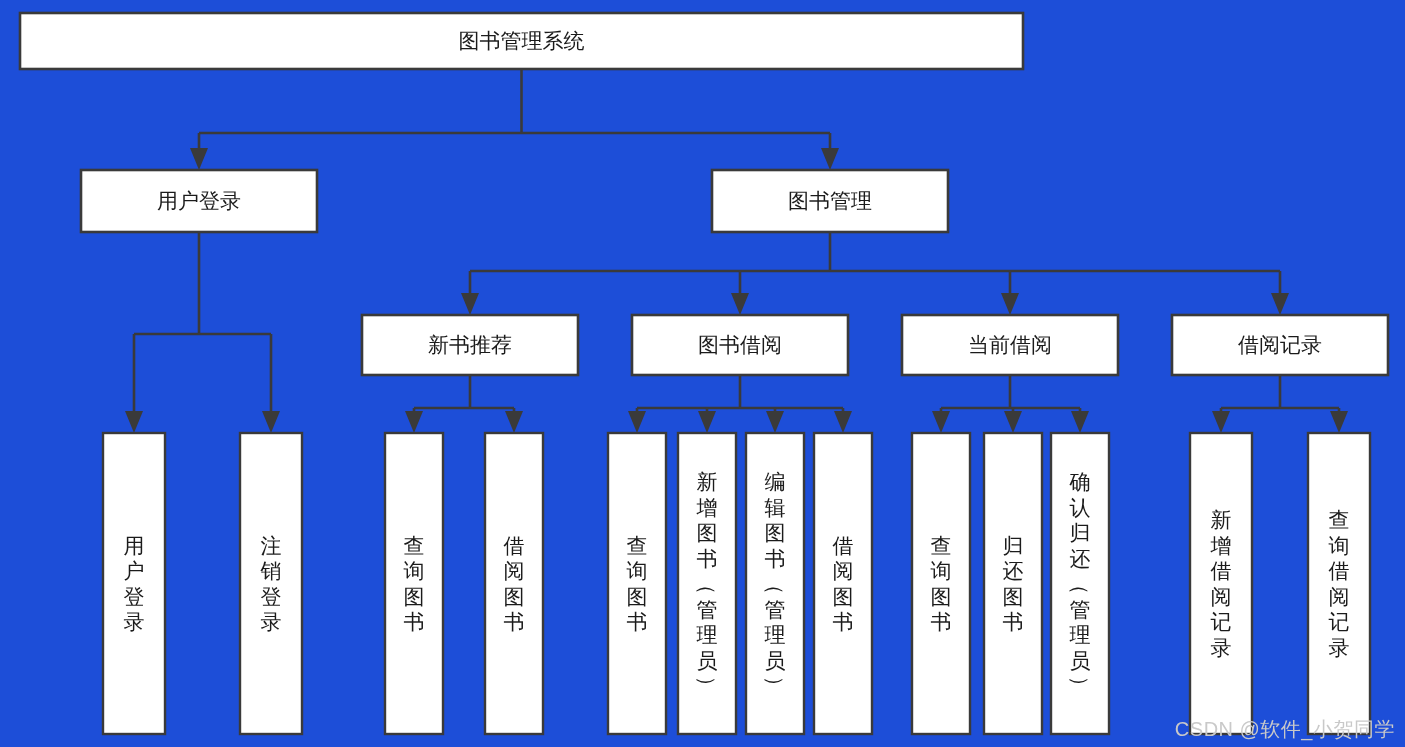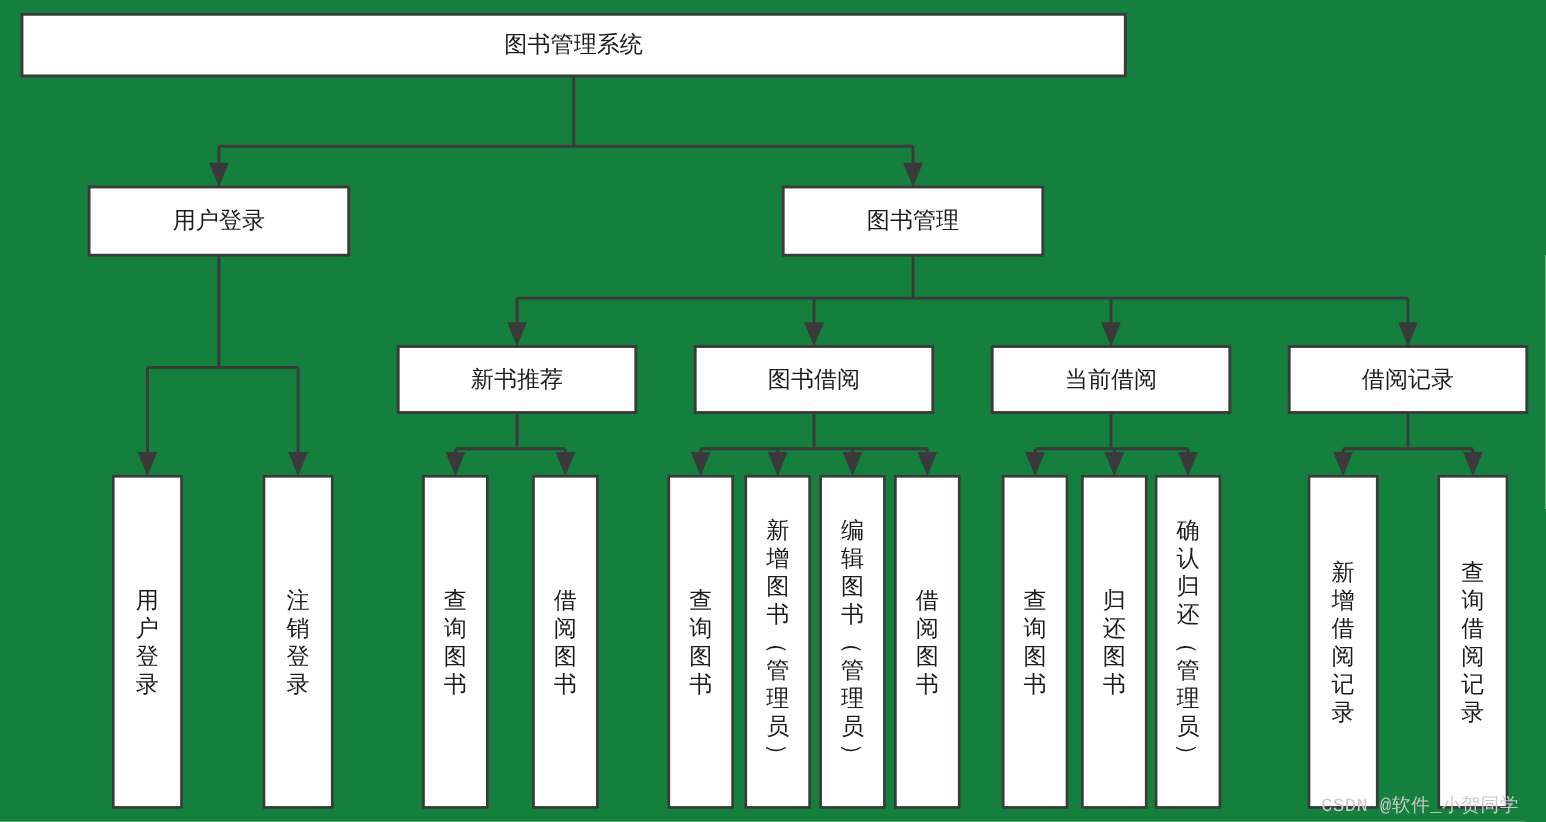--- a/index.html
+++ b/index.html
@@ -12,21 +12,21 @@
     width: 1405px;
     height: 747px;
     font-family: "Liberation Sans", "DejaVu Sans", sans-serif;
     overflow: hidden;
     position: relative;
   }
   #diagram-root {
     position: relative;
     width: 1405px;
     height: 747px;
-    background: #15803d;
+    background: #1d4ed8;
     text-align: center;
   }
   svg#tree-svg {
     position: absolute;
     left: 0;
     top: 0;
     width: 1405px;
     height: 747px;
     display: block;
   }
@@ -56,26 +56,26 @@
     dominant-baseline: middle;
   }
   .leaf-label {
     fill: #1b1b1b;
     font-family: "Liberation Sans", "DejaVu Sans", sans-serif;
     font-size: 21px;
     text-anchor: middle;
   }
   .watermark {
     position: absolute;
-    right: 24px;
+    right: 10px;
     bottom: 4px;
     color: #c9c9c9;
-    font-size: 17px;
+    font-size: 20px;
     letter-spacing: 0.5px;
-    font-family: Liberation Mono, monospace;
+    font-family: Liberation Sans, sans-serif;
     white-space: nowrap;
     user-select: none;
   }
 </style>
 </head>
 <body>
 
 <div id="diagram-root">
 
   <svg id="tree-svg" viewBox="0 0 1405 747">

